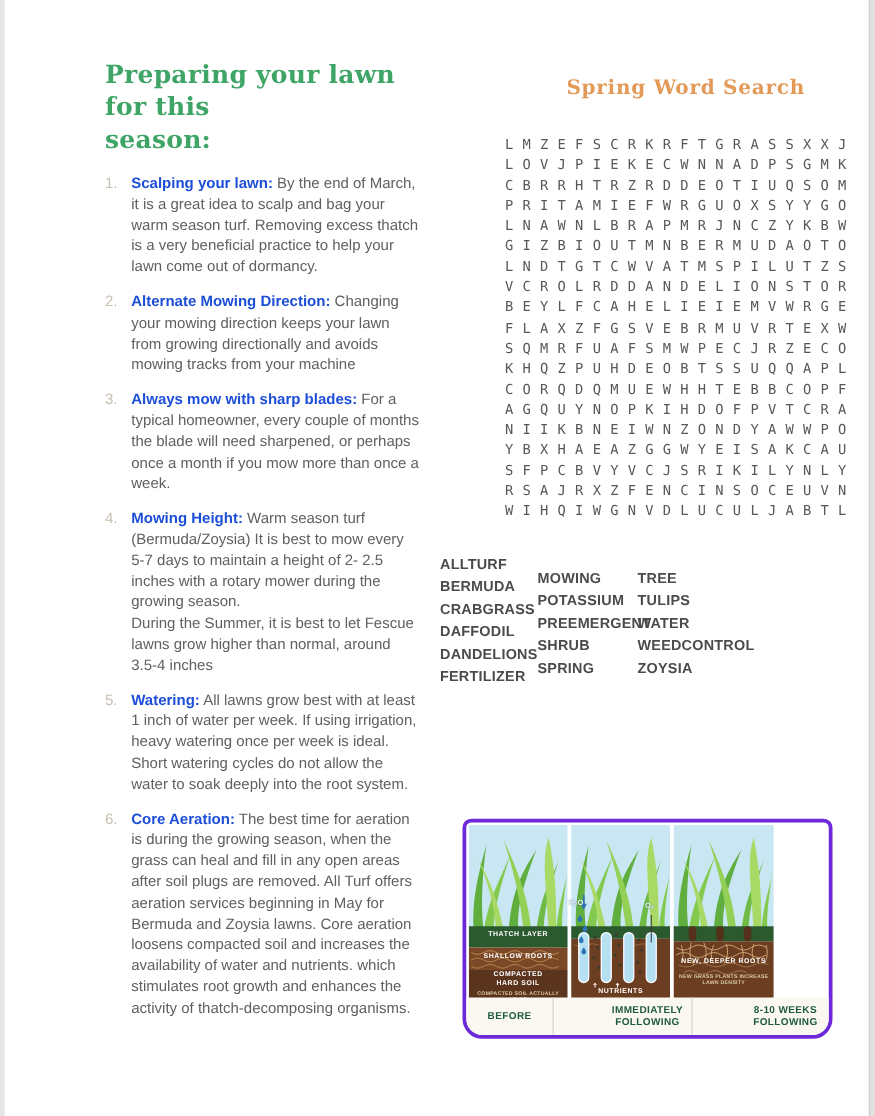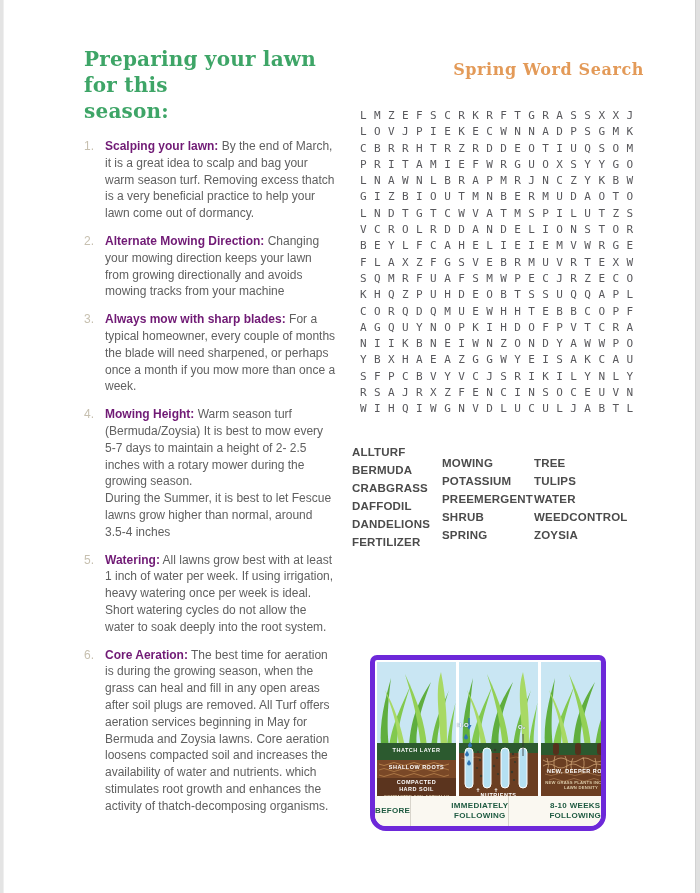--- a/index.html
+++ b/index.html
@@ -14,48 +14,48 @@
   
   .left-col{position:absolute;left:84px;top:46px;width:252px;}
   .heading{
     font-family:"DejaVu Serif",serif;font-weight:bold;color:#3ea567;
     font-size:20px;line-height:1.3;margin:0 0 14px 0;white-space:pre-line;
     letter-spacing:.2px;
   }
   .tip{display:flex;margin-bottom:11px;}
   .tip-num{flex:none;width:21px;color:#c7c0b0;font-size:12px;padding-top:1px;}
   .tip-body{flex:1;font-size:12px;line-height:1.4;color:#606060;white-space:pre-line;}
-  .tip-body b{color:#701a75;}
+  .tip-body b{color:#1d4ed8;}
 
   
   .right-col{position:absolute;left:348px;top:60px;width:296px;}
   .ws-title{
     font-family:"DejaVu Serif",serif;font-weight:bold;color:#e39a58;
     font-size:16px;text-align:right;margin:0 0 29px 0;letter-spacing:.6px;
   }
   .grid{margin-left:12px;}
   .grid-row{
     font-family:"DejaVu Sans Mono",monospace;font-size:11px;color:#58585c;
-    letter-spacing:7.4px;line-height:16.3px;white-space:nowrap;
-  }
-  .words{display:flex;margin-top:25px;margin-left:4px;gap:12px;}
+    letter-spacing:7.4px;line-height:16.3px;white-space:nowrap;margin-left:44px;
+  }
+  .words{display:flex;margin-top:25px;margin-left:4px;}
   .wcol{flex:none;}
   .wcol1{width:78px;}
   .wcol2{width:73px;}
   .wcol3{width:80px;}
   .wcol.low{padding-top:11px;}
   .word{
     font-weight:bold;font-size:11.5px;color:#4b4b4b;line-height:18px;
     white-space:nowrap;letter-spacing:.2px;
   }
 
   
   .aeration{
-    position:absolute;left:370px;top:655px;width:236px;height:176px;
-    background:#fff;border:5px solid #6d28d9;border-radius:7px 7px 16px 16px;
+    position:absolute;left:370px;top:655px;width:296px;height:176px;
+    background:#fff;border:3px solid #6d28d9;border-radius:7px 7px 16px 16px;
     overflow:hidden;box-sizing:border-box;
   }
   .aeration svg{position:absolute;left:2px;top:2px;}
   .ovl{position:absolute;text-align:center;color:#ffffff;font-weight:bold;white-space:pre-line;}
   .ovl.p1{left:2px;width:79px;}
   .ovl.p2{left:84px;width:79px;}
   .ovl.p3{left:166px;width:80px;}
   .band-label{font-size:5.5px;letter-spacing:.5px;line-height:1.2;}
   .fine{font-size:4.2px;color:#d9c8a6;font-weight:bold;letter-spacing:.2px;line-height:1.3;}
   .gas{position:absolute;font-size:6px;font-weight:bold;color:#ffffff;text-shadow:0 0 1px #1b4c72;}

